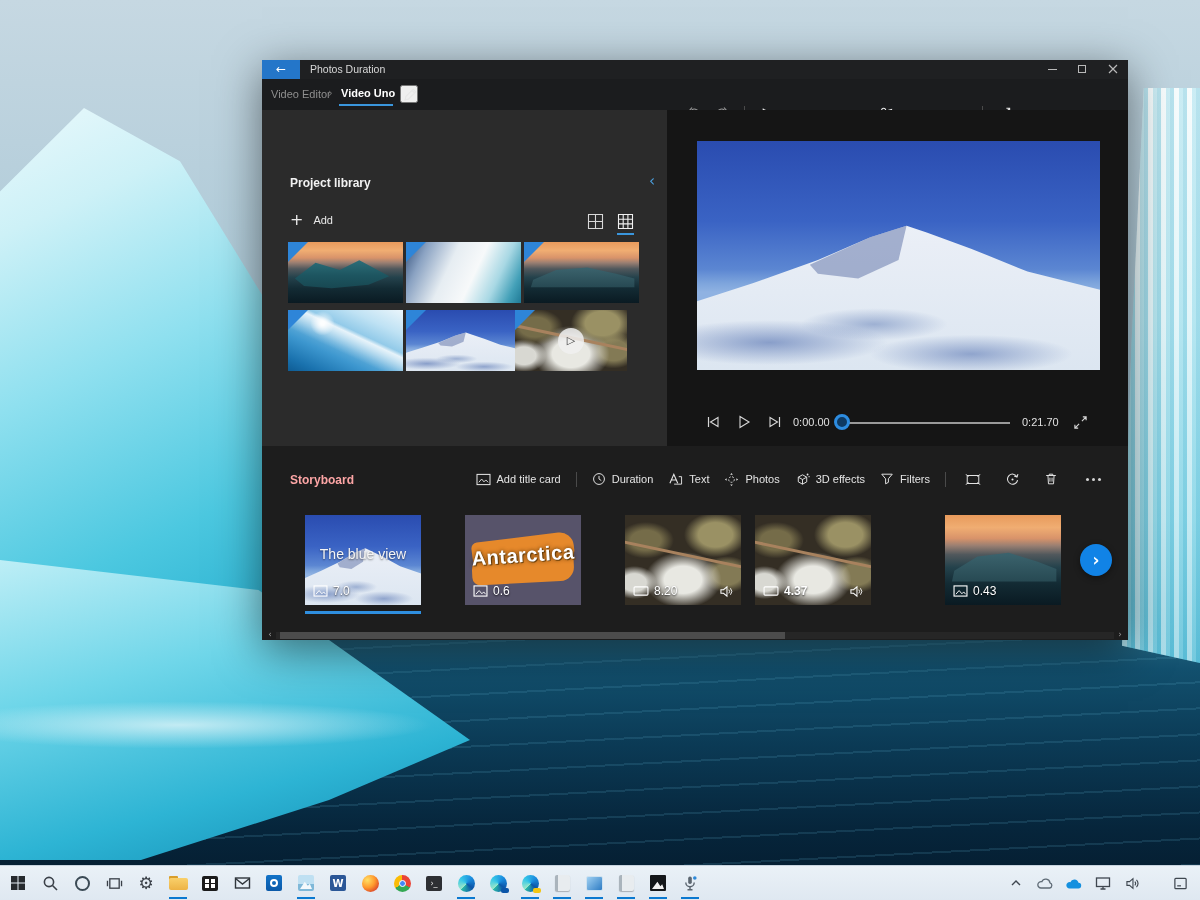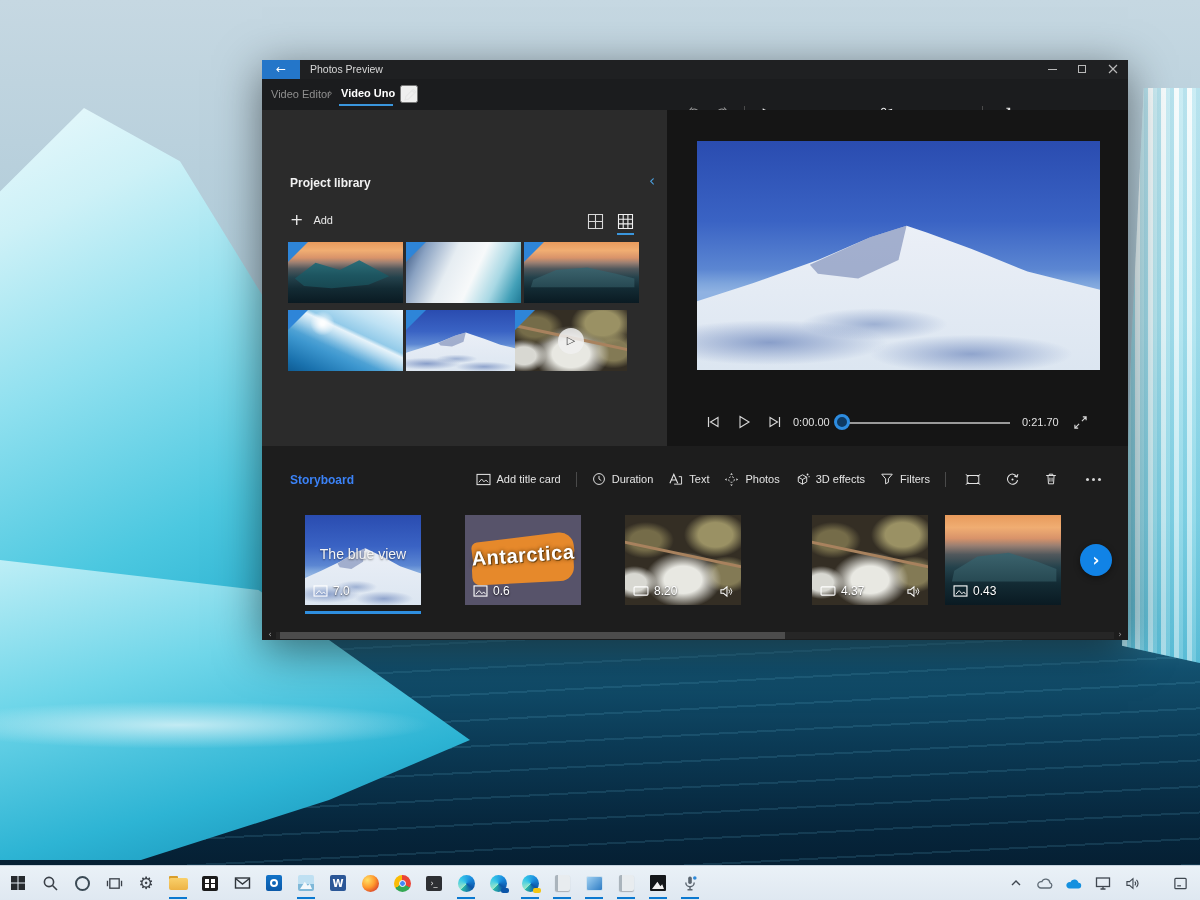--- a/index.html
+++ b/index.html
@@ -111,21 +111,21 @@
   .preview { position:absolute; left:435px; top:81px; width:403px; height:229px; overflow:hidden; background:#000; }
   .transport button { background:none; border:none; cursor:pointer; }
   .tr-btn { position:absolute; width:24px; height:24px; top:350px; display:flex; align-items:center; justify-content:center; }
   .time { position:absolute; top:356px; font-size:11px; color:#e0e0e0; }
   .slider-track { position:absolute; left:576px; top:362px; width:172px; height:2px; background:#9a9a9a; cursor:pointer; }
   .slider-thumb { position:absolute; left:572px; top:354px; width:16px; height:16px; border-radius:50%;
     background:#0e3a63; border:3px solid #2d8ce0; cursor:grab; }
 
   
   .storyboard { position:absolute; left:0; top:386px; width:866px; height:194px; background:#1d1d1d; }
-  .sb-title { position:absolute; left:28px; top:27px; font-size:12px; font-weight:bold; color:#3b82f6; }
+  .sb-title { position:absolute; left:28px; top:27px; font-size:12px; font-weight:bold; color:#fca5a5; }
   .sb-toolbar { position:absolute; right:20px; top:20px; height:26px; display:flex; align-items:center; gap:15px; }
   .sb-btn { display:flex; align-items:center; gap:6px; font-size:11px; color:#e3e3e3; background:none; border:none; cursor:pointer; }
   .sb-sep { width:1px; height:15px; background:#4a4a4a; }
   .sb-icon-btn { width:24px; height:22px; display:flex; align-items:center; justify-content:center; background:none; border:none; cursor:pointer; }
 
   .clip { position:absolute; top:69px; width:116px; height:90px; cursor:pointer; }
   .clip-media { position:absolute; inset:0; overflow:hidden; background:#000; }
   .clip.sel::after { content:""; position:absolute; left:0; right:0; bottom:-9px; height:3px; background:#2f8fe0; }
   .clip-label { position:absolute; left:0; right:0; top:34%; text-align:center; font-size:14px; color:#f5f5f5;
     text-shadow:0 1px 2px rgba(0,0,0,.5); }
@@ -203,21 +203,21 @@
   <div class="wp-ocean"></div>
   <div class="wp-waves"></div>
   <div class="wp-berg-left2"></div>
   <div class="wp-foam"></div>
   <div class="wp-berg-right"></div>
 
   <div class="app-window">
 
     <div class="titlebar">
       <button class="back-btn"><span class="glyph">←</span></button>
-      <span class="app-title">Photos Preview</span>
+      <span class="app-title">Photos Duration</span>
       <div class="win-controls">
         <button>
             <span class="min-shape"></span>
           </button>
         <button>
             <span class="max-shape"></span>
           </button>
         <button>
           <svg width="30" height="19" viewBox="0 0 30 19">
               <path d="M11 5 L19 13 M19 5 L11 13" stroke="#b9b9b9" stroke-width="1.2"></path>
@@ -489,21 +489,21 @@
           </span>
           <span class="clip-audio">
             <svg width="15" height="13" viewBox="0 0 16 14">
                 <path d="M2 5 v4 h2.8 L8.5 12 V2 L4.8 5z" fill="none" stroke="#fff" stroke-width="1.1"></path>
                 <path d="M10.5 5 a3 3 0 0 1 0 4 M12.3 3.5 a5.5 5.5 0 0 1 0 7" fill="none" stroke="#fff" stroke-width="1"></path>
               </svg>
           </span>
         </div>
       </div>
 
-      <div class="clip" style="left:550px;">
+      <div class="clip" style="left:493px;font-weight:bold;">
         <div class="clip-media">
           <div class="scene scene-stream">
               <div class="branch"></div>
             </div>
           <span class="clip-dur">
             <svg width="16" height="12" viewBox="0 0 17 13">
                 <rect x="1" y="2" width="15" height="9" rx="1" fill="none" stroke="#fff" stroke-width="1.2"></rect>
               </svg>
             <span>4.37</span>
           </span>

